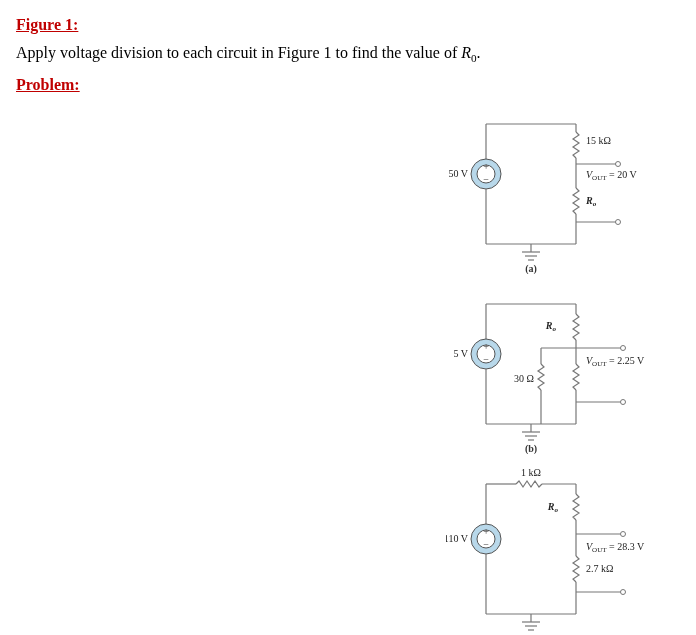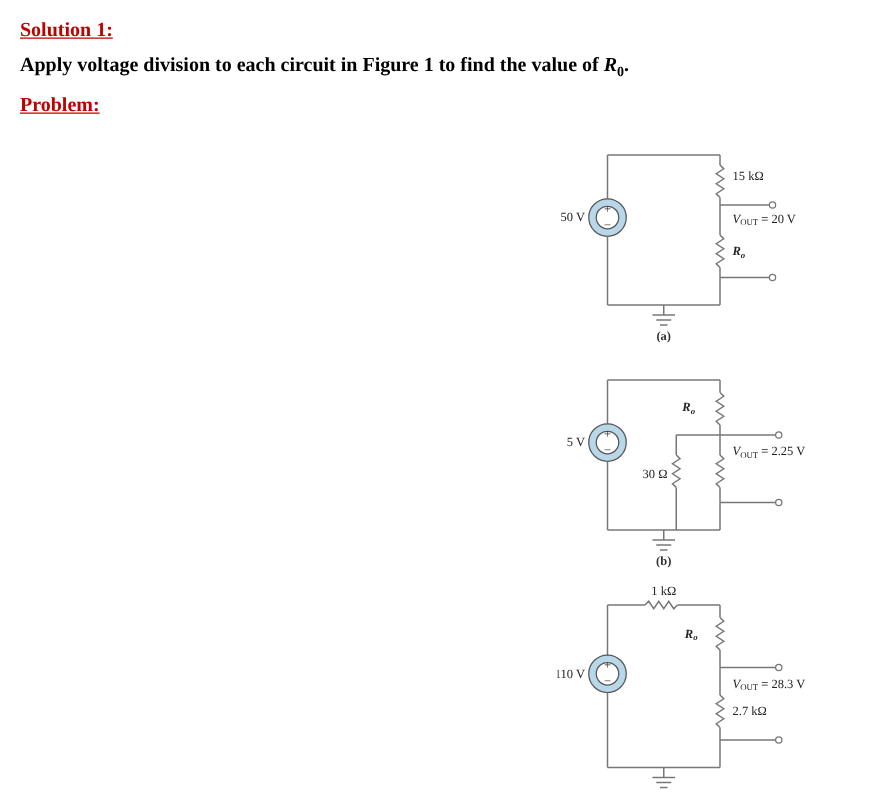--- a/index.html
+++ b/index.html
@@ -12,21 +12,20 @@
     color: #000;
   }
   .problem-title, .solution-title {
     color: #c00000;
     font-weight: bold;
     text-decoration: underline;
     margin: 4px 0 10px 0;
   }
   .prompt {
     margin: 6px 0 12px 0;
-    font-weight: bold;
   }
   .sub { font-size: 0.7em; vertical-align: sub; }
   .figures-area {
     position: relative;
     width: 660px;
     height: 570px;
   }
   .circuit {
     position: absolute;
   }
@@ -36,21 +35,21 @@
   .source-inner { fill:#fff; stroke:#555; stroke-width:1; }
   .glyph { font-family: serif; font-size:10px; fill:#333; }
   .lbl { font-family: serif; font-size:10px; fill:#222; }
   .lbl-it { font-style: italic; }
   .open-dot { fill:#fff; stroke:#777; stroke-width:1; }
   .caption { font-family: serif; font-size:10px; font-weight:bold; fill:#333; }
 </style>
 </head>
 <body>
 
-<div class="problem-title">Solution 1:</div>
+<div class="problem-title">Figure 1:</div>
 
 <div class="prompt">
   <span>Apply voltage division to each circuit in Figure 1 to find the value of </span><span class="lbl-it">R</span><span class="sub">0</span><span>.</span>
 </div>
 
 <div class="solution-title">Problem:</div>
 
 <div class="figures-area">
 
   <div class="circuit" style="left:430px; top:0px;">

